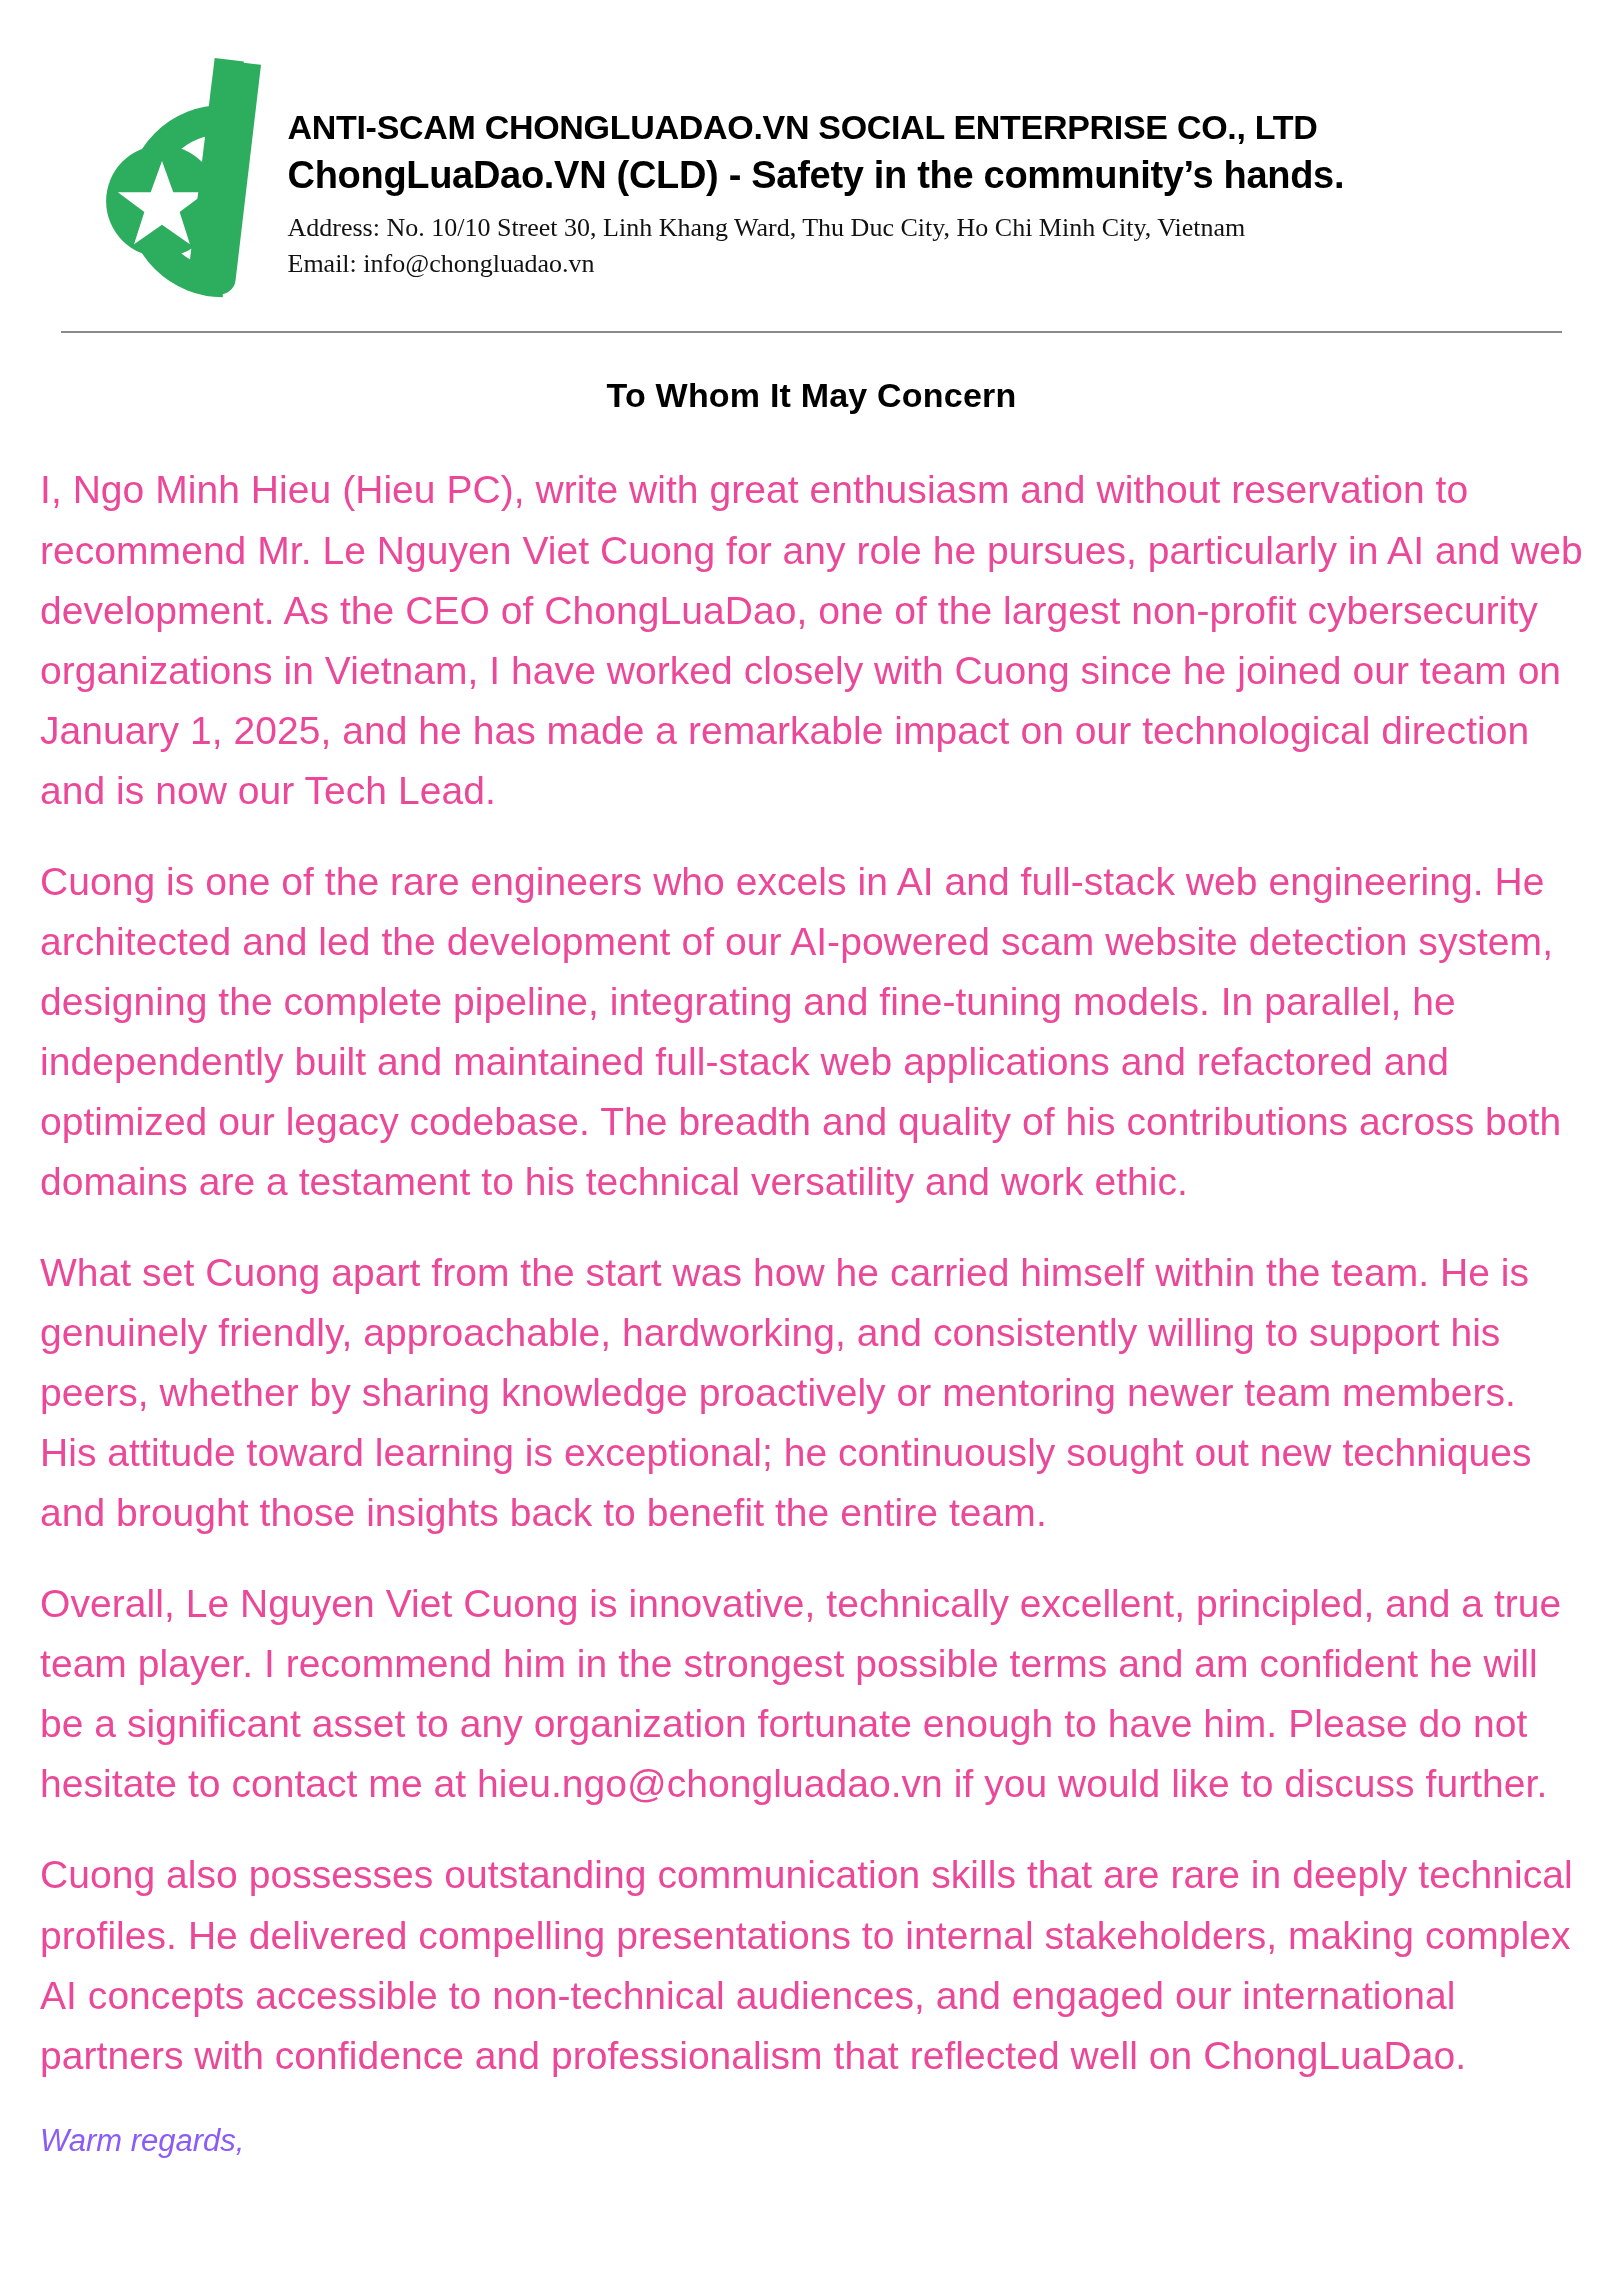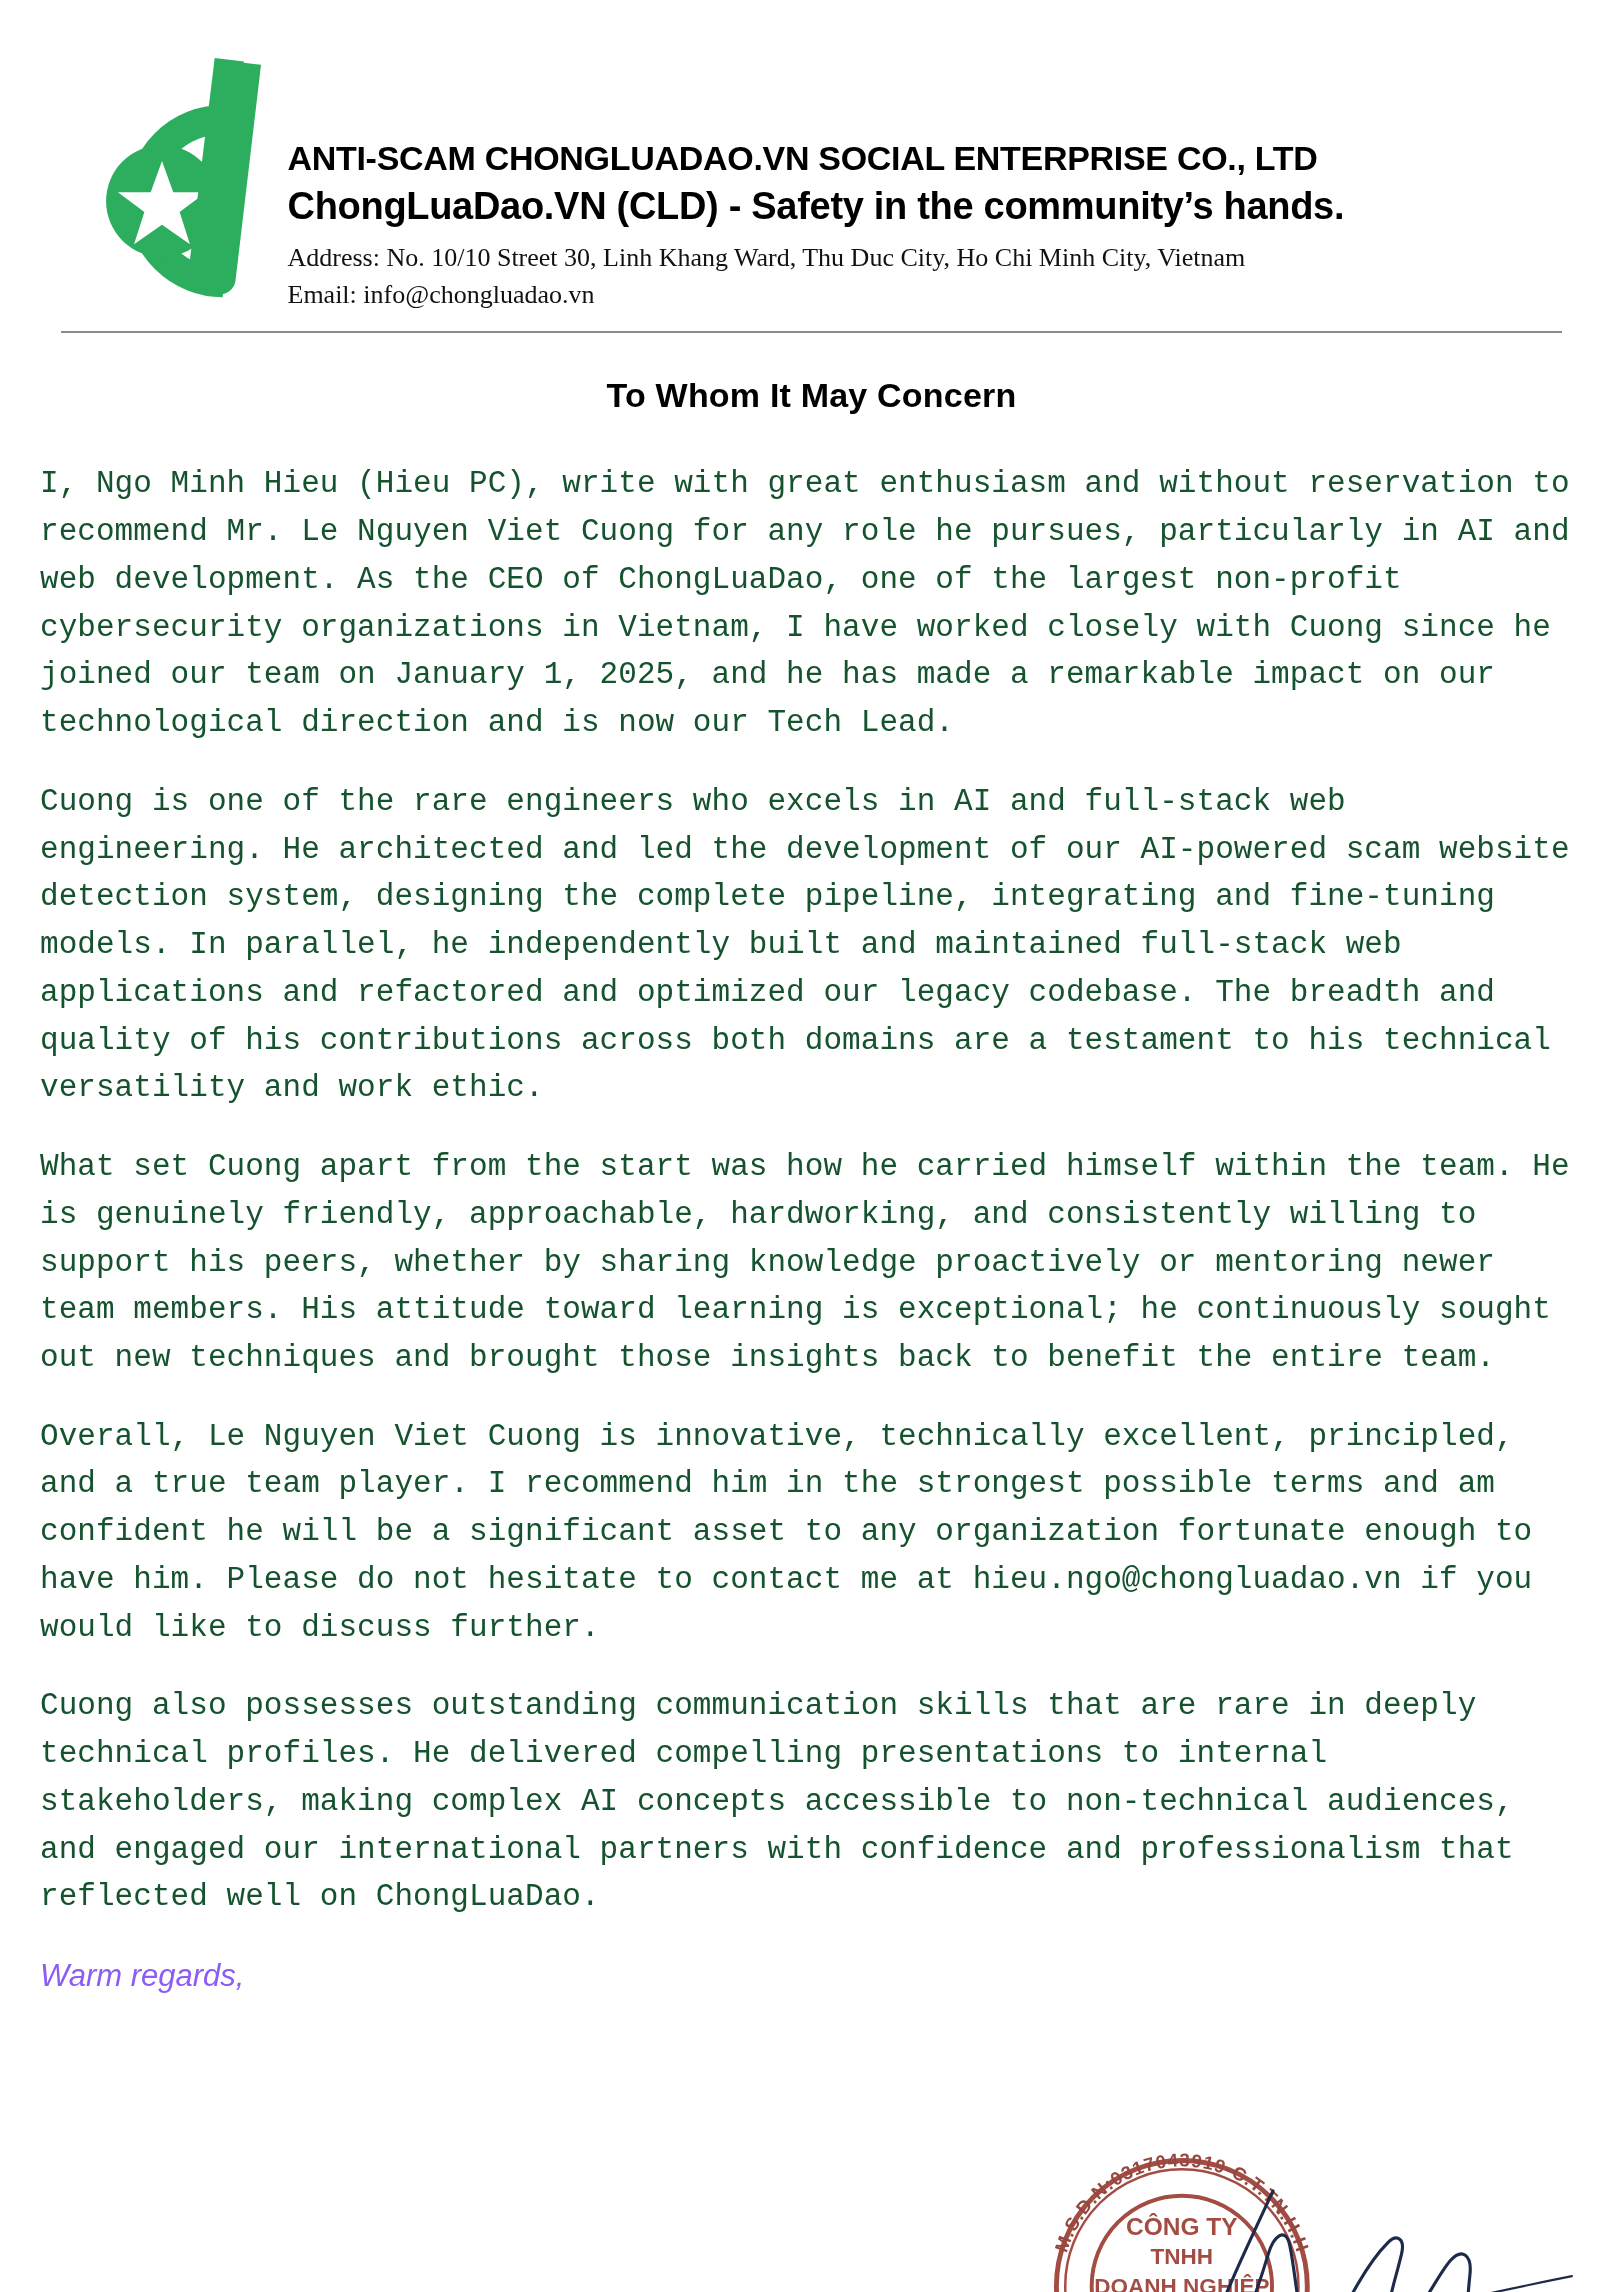--- a/index.html
+++ b/index.html
@@ -17,21 +17,21 @@
     width: 1623px;
     height: 2293px;
     background: #ffffff;
     overflow: hidden;
     box-sizing: border-box;
   }
 
   
   .letterhead {
     display: flex;
-    align-items: flex-end;
+    align-items: center;
     padding: 47px 61px 0 61px;
     gap: 25.5px;
   }
   .logo-wrap {
     flex: 0 0 auto;
     width: 201px;
     height: 263px;
     position: relative;
     margin-top: 3.9px;
   }
@@ -76,24 +76,24 @@
   .doc-title {
     text-align: center;
     font-family: "Liberation Sans", sans-serif;
     font-weight: bold;
     font-size: 34px;
     letter-spacing: 0.2px;
     color: #000000;
     margin: 0 0 45px 0;
   }
   .para {
-    font-family: Liberation Mono, monospace;
-    font-size: 31px;
+    font-family: Liberation Sans, sans-serif;
+    font-size: 39px;
     line-height: 1.54;
-    color: #14532d;
+    color: #ec4899;
     margin: 0 0 31px 0;
     text-align: left;
     letter-spacing: 0.05px;
   }
   .para:last-child { margin-bottom: 0; }
 
   .closing {
     font-family: "Liberation Sans Narrow", "Liberation Sans", sans-serif;
     font-size: 31px;
     line-height: 1.54;

